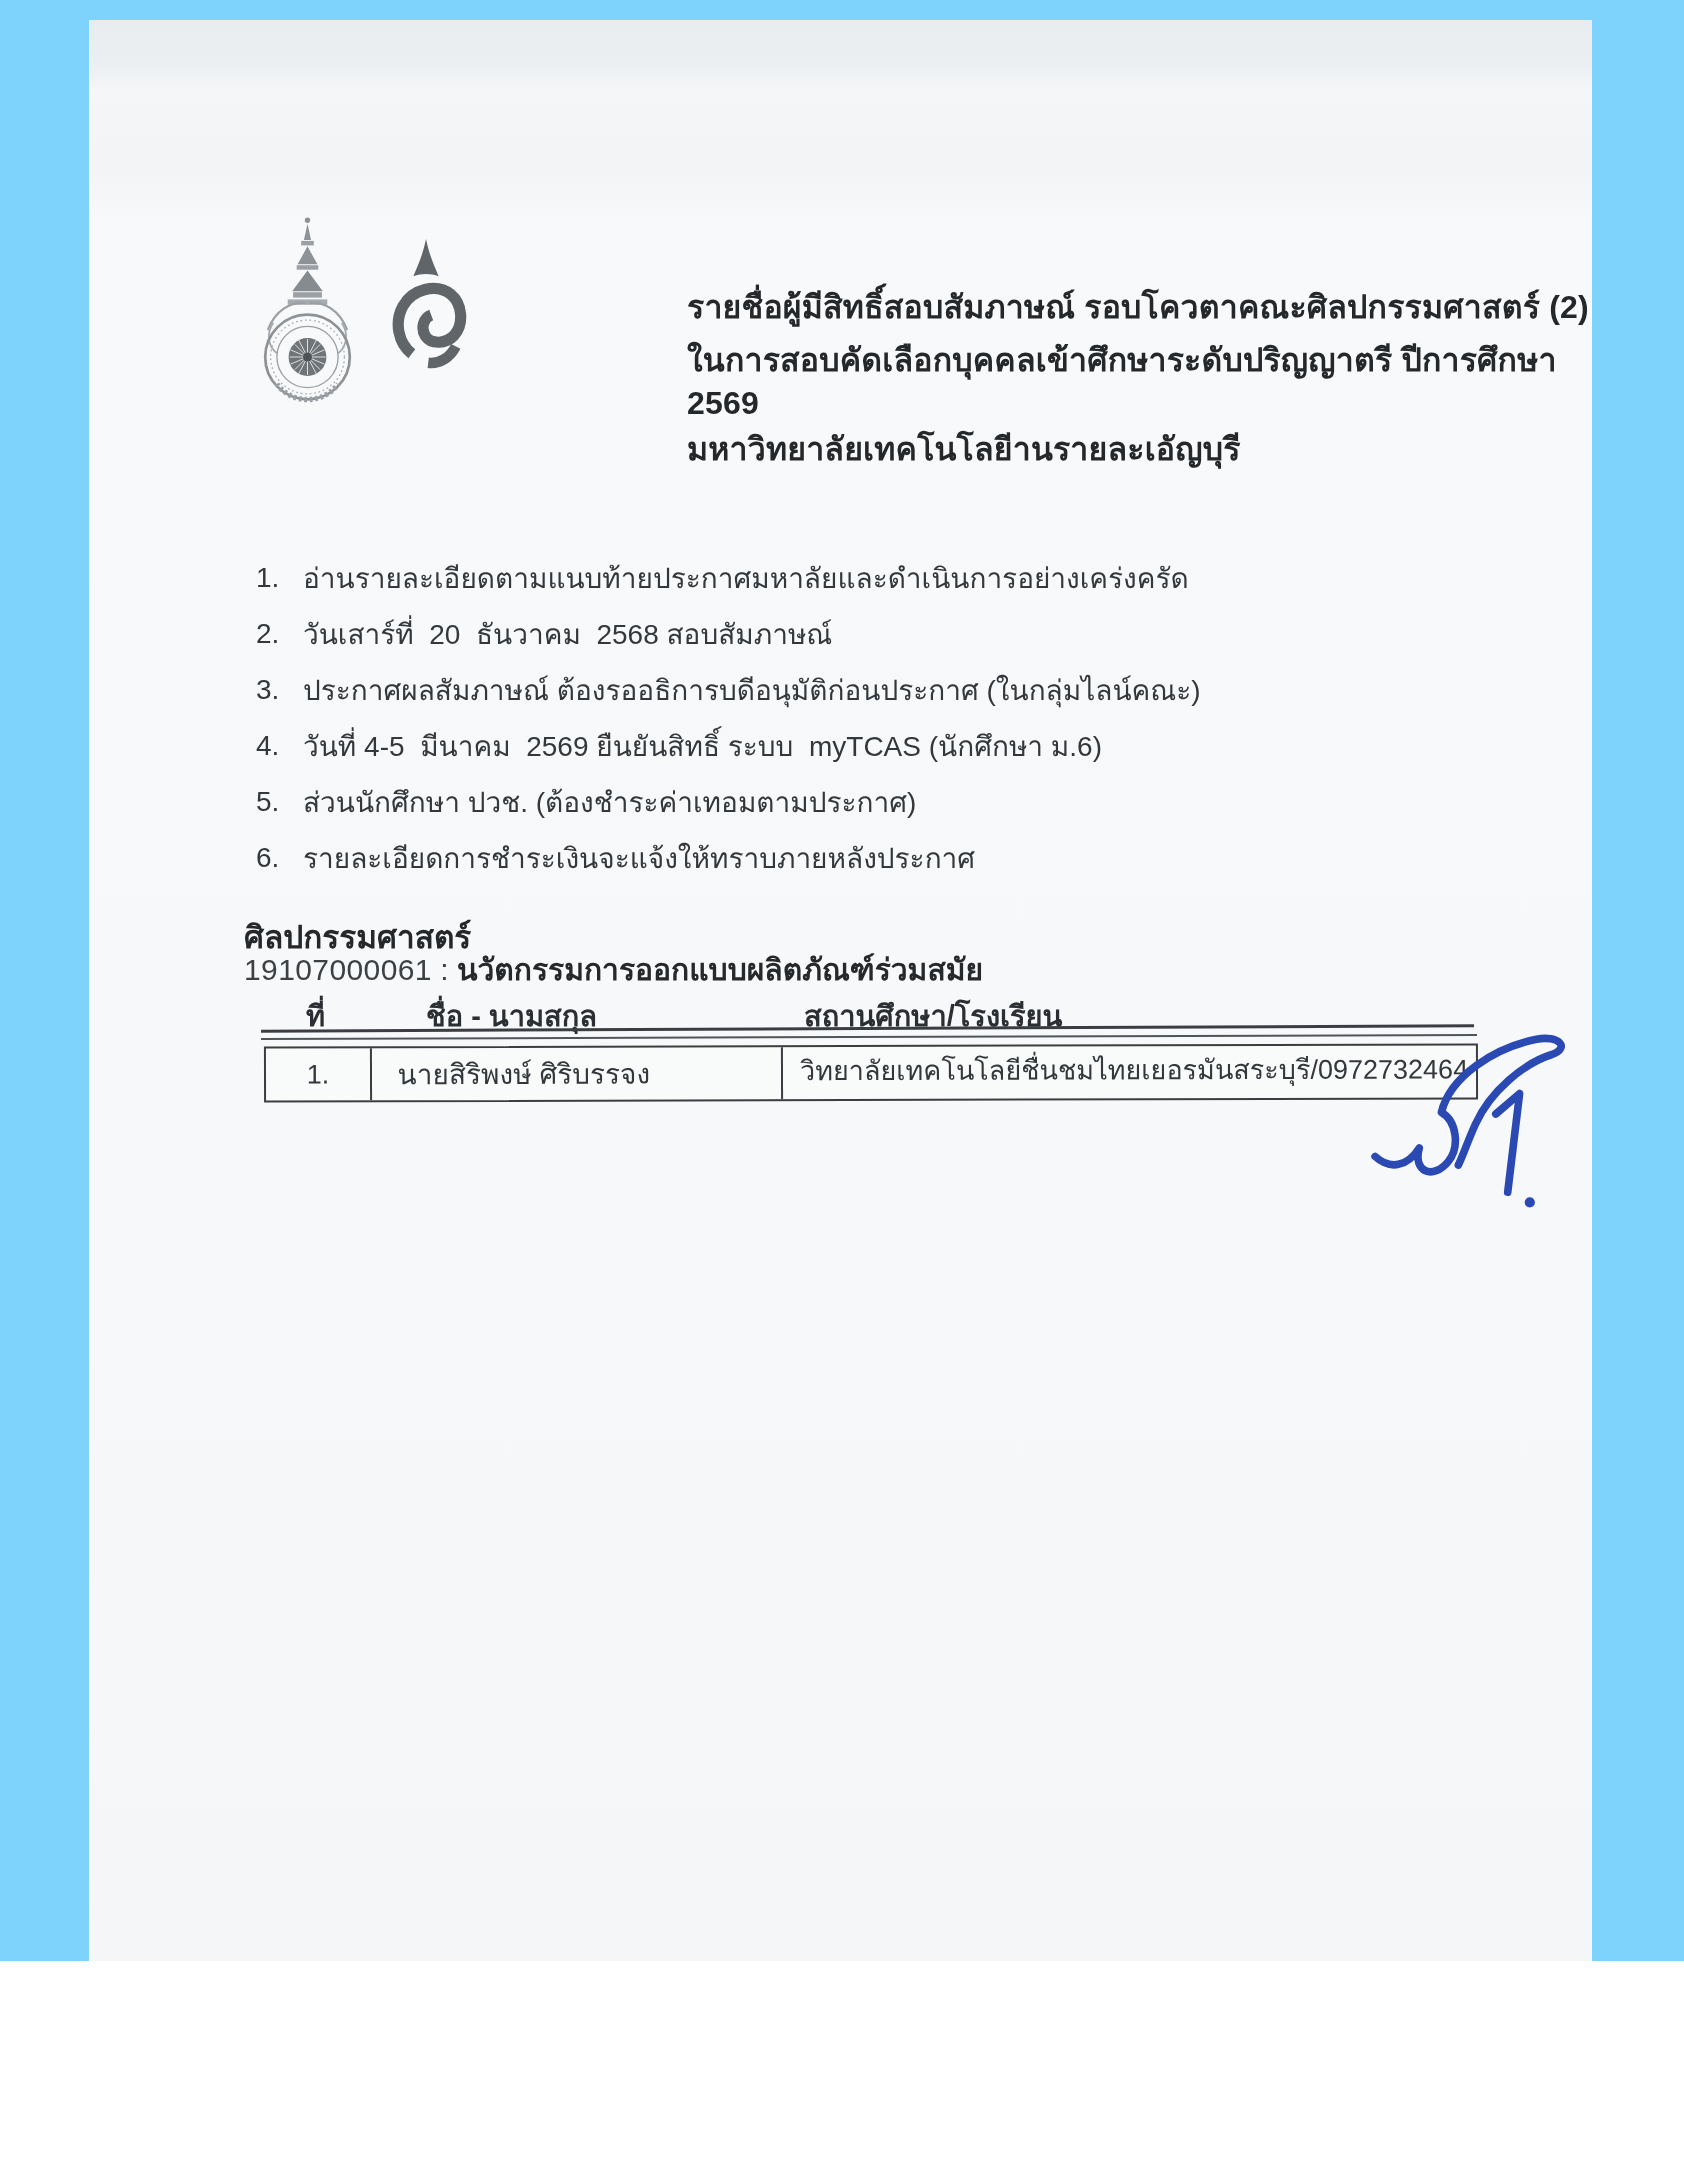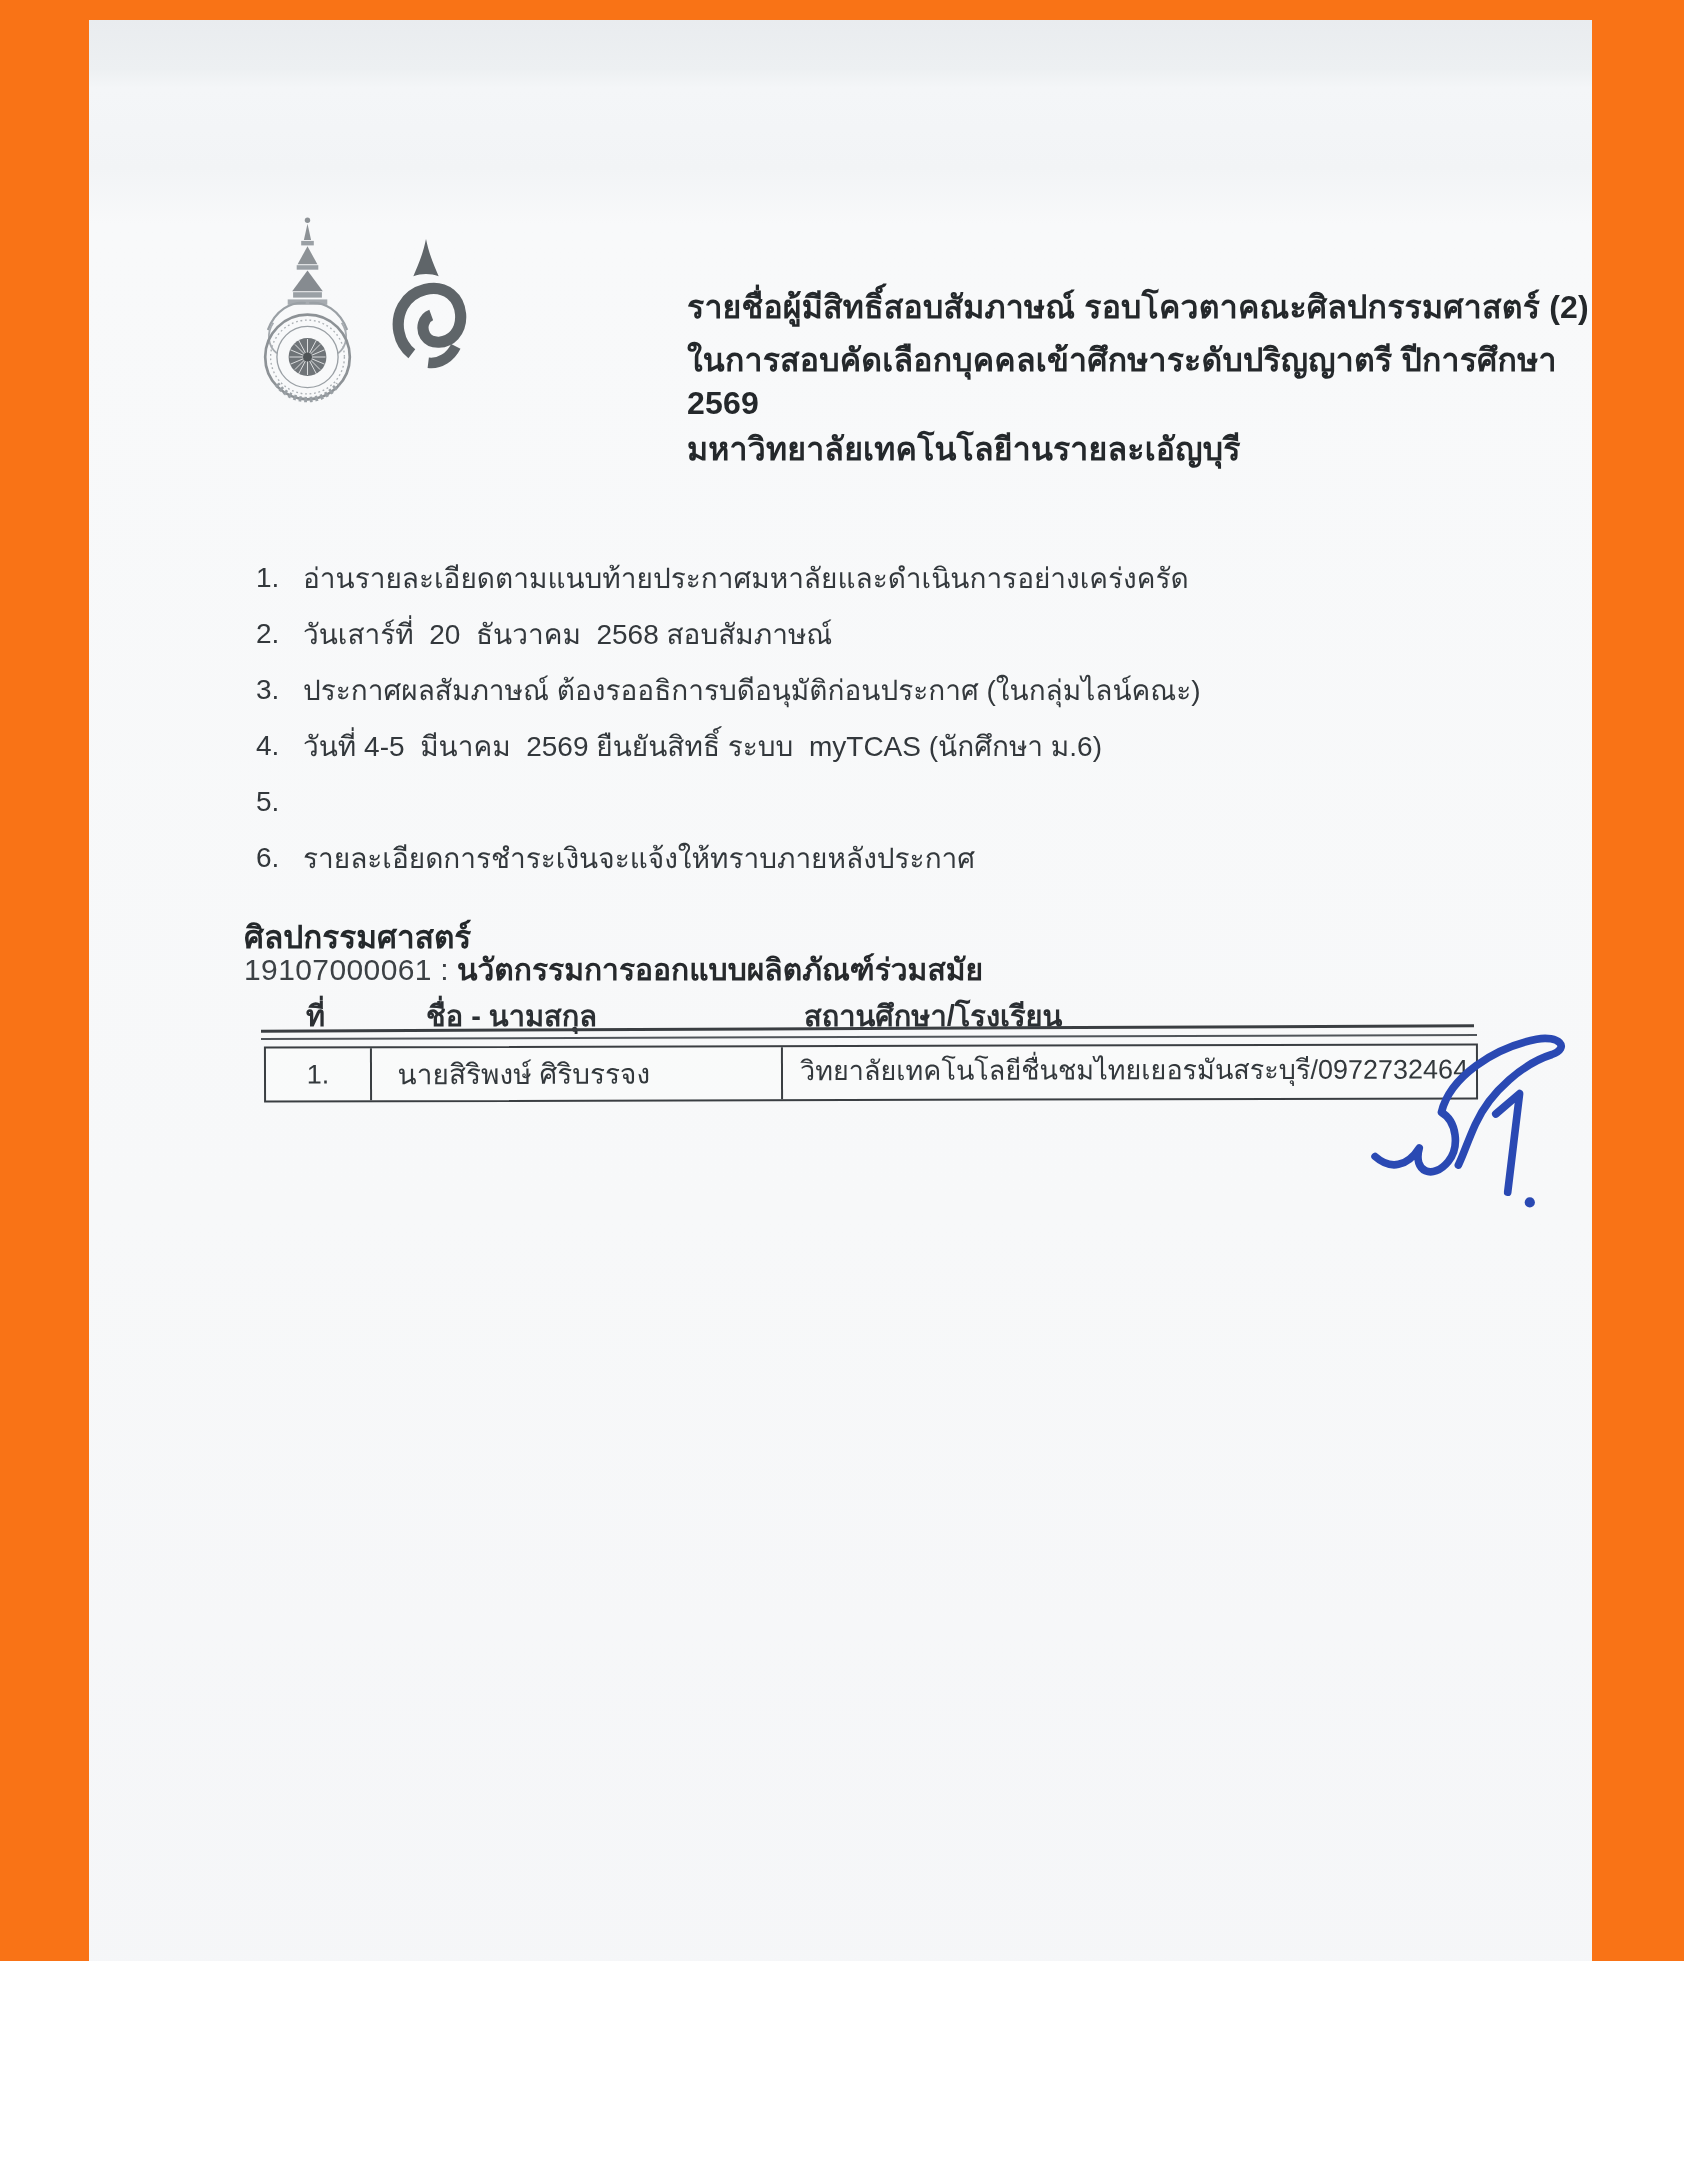--- a/index.html
+++ b/index.html
@@ -1,18 +1,18 @@
 <!DOCTYPE html>
 <html style="font-size:13.6px"><head>
 <meta charset="utf-8">
 <style>
   html,body{margin:0;padding:0;background:#ffffff;}
   .stage{
     position:relative;width:1685px;height:1961px;overflow:hidden;
-    font-family:"Liberation Sans",sans-serif;color:#2e3338;background:#f97316;
+    font-family:"Liberation Sans",sans-serif;color:#2e3338;background:#7dd3fc;
   }
   .paper{
     position:absolute;left:89px;top:20.4px;width:1503px;height:2123px;
     background:linear-gradient(180deg,#e9ecef 0px,#edf0f2 49px,#f4f6f8 68px,#f2f4f6 149px,#f8f9fa 204px,#f7f8f9 1193px,#f5f6f8 2027px,#eff1f3 2123px);
   }
   .crease{
     position:absolute;left:128px;top:1985px;width:196px;height:2.6px;background:#e3e6e9;
     transform:rotate(64deg);transform-origin:left top;border-radius:1.7px;
   }
   
@@ -118,20 +118,21 @@
     <div class="li">
       <span class="num">3.</span>
       <span class="txt">ประกาศผลสัมภาษณ์ ต้องรออธิการบดีอนุมัติก่อนประกาศ (ในกลุ่มไลน์คณะ)</span>
     </div>
     <div class="li">
       <span class="num">4.</span>
       <span class="txt">วันที่ 4-5  มีนาคม  2569 ยืนยันสิทธิ์ ระบบ  myTCAS (นักศึกษา ม.6)</span>
     </div>
     <div class="li">
       <span class="num">5.</span>
+      <span class="txt">ส่วนนักศึกษา ปวช. (ต้องชำระค่าเทอมตามประกาศ)</span>
     </div>
     <div class="li">
       <span class="num">6.</span>
       <span class="txt">รายละเอียดการชำระเงินจะแจ้งให้ทราบภายหลังประกาศ</span>
     </div>
   </div>
 
   <div class="faculty">ศิลปกรรมศาสตร์</div>
   <div class="program">
     <span class="code">19107000061</span><span class="sep"> : </span><span class="pname">นวัตกรรมการออกแบบผลิตภัณฑ์ร่วมสมัย</span>

